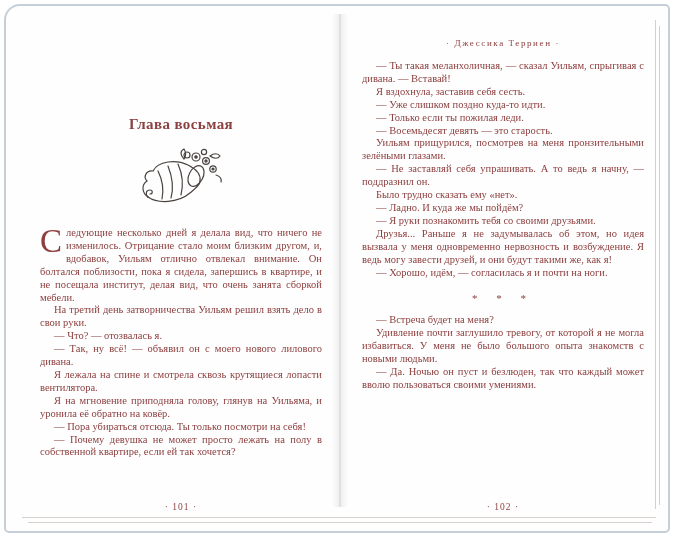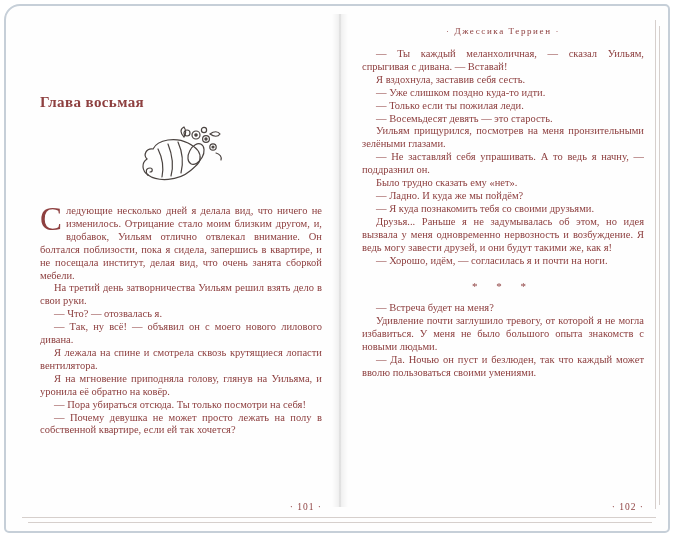--- a/index.html
+++ b/index.html
@@ -27,41 +27,41 @@
     background:linear-gradient(to right, rgba(0,0,0,0) 0%, rgba(0,0,0,0.05) 40%,
       rgba(0,0,0,0.14) 50%, rgba(0,0,0,0.05) 60%, rgba(0,0,0,0) 100%);
   }
   .page {
     position:absolute; top:14px; height:496px; width:282px;
     color:#8e4040; overflow:hidden;
   }
   .page.left { left:34px; }
   .page.right { left:356px; }
   .running-header {
-    text-align:center; font-size:9px; letter-spacing:1.6px; margin-top:6px;
+    text-align:center; font-size:9px; letter-spacing:1.6px; margin-top:18px;
     color:#8e4040;
   }
   .chapter-title {
-    margin-top:74px; text-align:left; font-size:15px; font-weight:bold;
+    margin-top:96px; text-align:center; font-size:15px; font-weight:bold;
     letter-spacing:0.4px;
   }
   .illustration { display:block; margin:14px auto 20px auto; }
   p.para {
     font-size:10.5px; line-height:1.23; text-align:justify; text-indent:14px;
   }
   p.para.opening { text-indent:0; }
   p.para.first-after-header { margin-top:12px; }
   .drop-cap {
     float:left; font-size:33px; line-height:26px; padding:1px 4px 0 0;
   }
   .section-break {
     text-align:center; letter-spacing:8px; font-size:11px; margin:13px 0 10px 0;
   }
   .page-number {
-    position:absolute; bottom:4px; left:0; width:100%; text-align:right;
+    position:absolute; bottom:4px; left:0; width:100%; text-align:center;
     font-size:9.5px; letter-spacing:1px;
   }
 </style>
 </head>
 <body>
 
 <div class="frame">
   <div class="gutter"></div>
   <div class="edge-h one"></div>
   <div class="edge-h two"></div>
@@ -110,30 +110,30 @@
     <p class="para">Я на мгновение приподняла голову, глянув на Уильяма, и уронила её обратно на ковёр.</p>
     <p class="para">— Пора убираться отсюда. Ты только посмотри на себя!</p>
     <p class="para">— Почему девушка не может просто лежать на полу в собственной квартире, если ей так хочется?</p>
 
     <div class="page-number">· 101 ·</div>
   </div>
 
   <div class="page right">
     <div class="running-header">· Джессика Терриен ·</div>
 
-    <p class="para first-after-header">— Ты каждый меланхоличная, — сказал Уильям, спрыгивая с дивана. — Вставай!</p>
+    <p class="para first-after-header">— Ты такая меланхоличная, — сказал Уильям, спрыгивая с дивана. — Вставай!</p>
     <p class="para">Я вздохнула, заставив себя сесть.</p>
     <p class="para">— Уже слишком поздно куда-то идти.</p>
     <p class="para">— Только если ты пожилая леди.</p>
     <p class="para">— Восемьдесят девять — это старость.</p>
     <p class="para">Уильям прищурился, посмотрев на меня пронзительными зелёными глазами.</p>
     <p class="para">— Не заставляй себя упрашивать. А то ведь я начну, — поддразнил он.</p>
     <p class="para">Было трудно сказать ему «нет».</p>
     <p class="para">— Ладно. И куда же мы пойдём?</p>
-    <p class="para">— Я куда познакомить тебя со своими друзьями.</p>
+    <p class="para">— Я руки познакомить тебя со своими друзьями.</p>
     <p class="para">Друзья... Раньше я не задумывалась об этом, но идея вызвала у меня одновременно нервозность и возбуждение. Я ведь могу завести друзей, и они будут такими же, как я!</p>
     <p class="para">— Хорошо, идём, — согласилась я и почти на ноги.</p>
 
     <div class="section-break">* * *</div>
 
     <p class="para">— Встреча будет на меня?</p>
     <p class="para">Удивление почти заглушило тревогу, от которой я не могла избавиться. У меня не было большого опыта знакомств с новыми людьми.</p>
     <p class="para">— Да. Ночью он пуст и безлюден, так что каждый может вволю пользоваться своими умениями.</p>
 
     <div class="page-number">· 102 ·</div>

